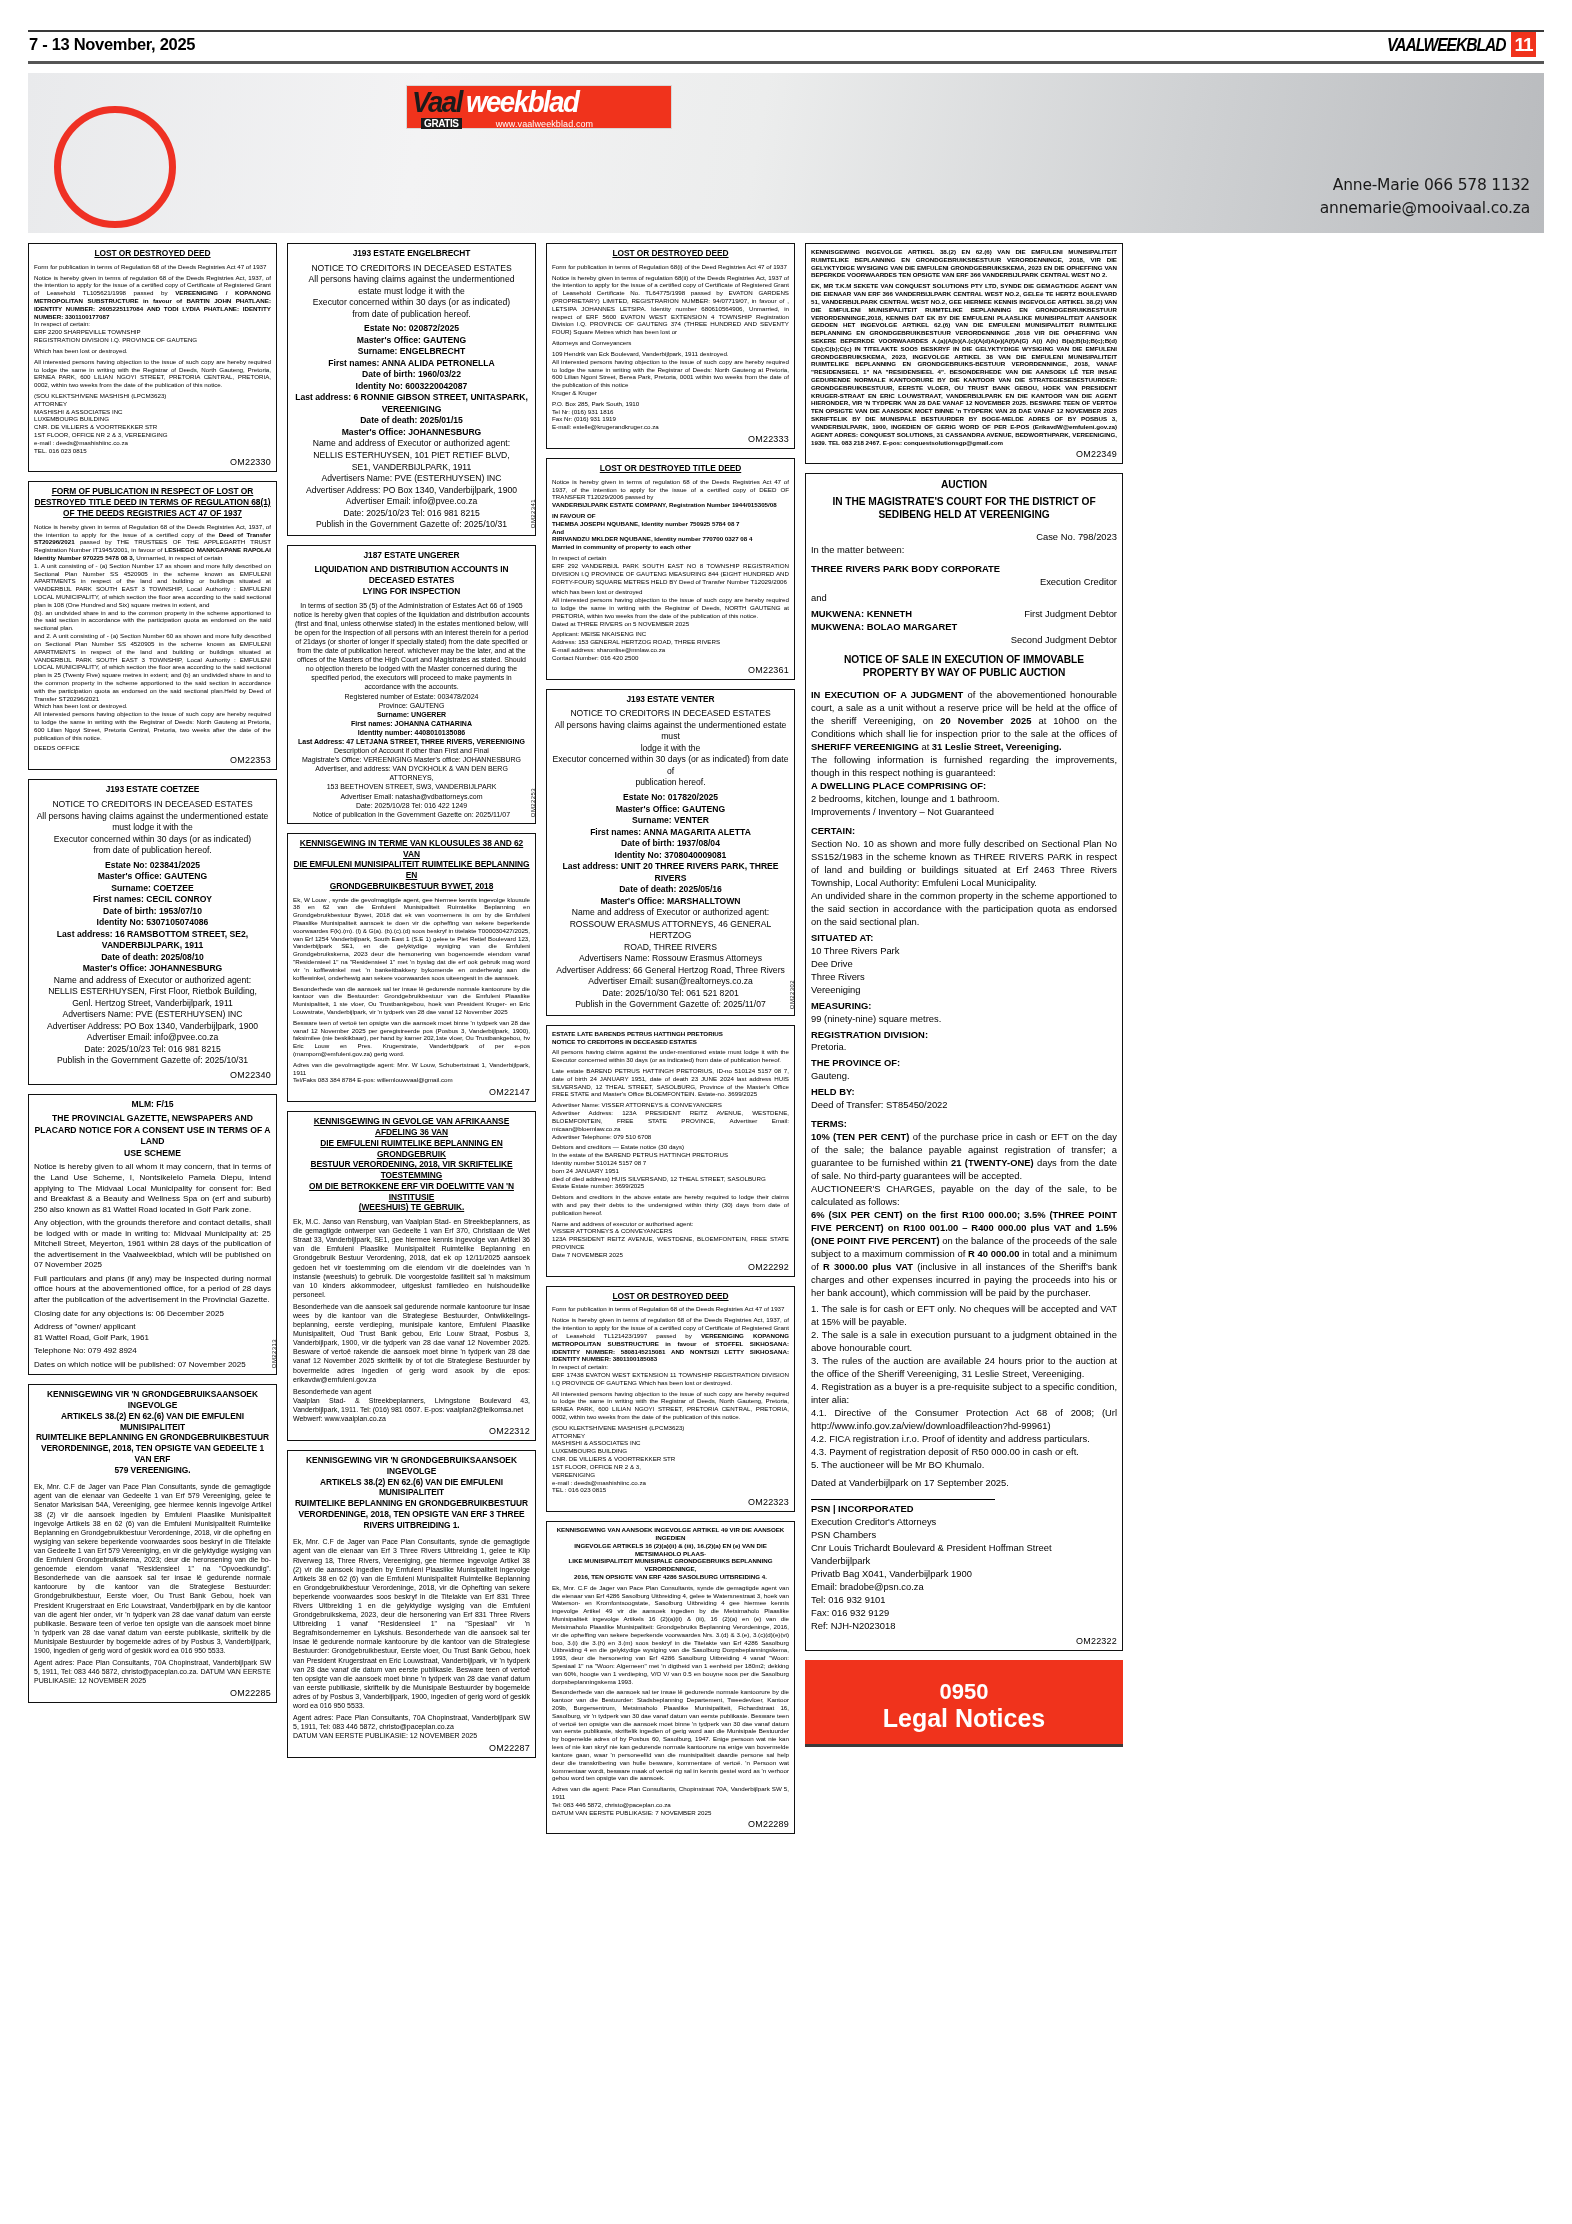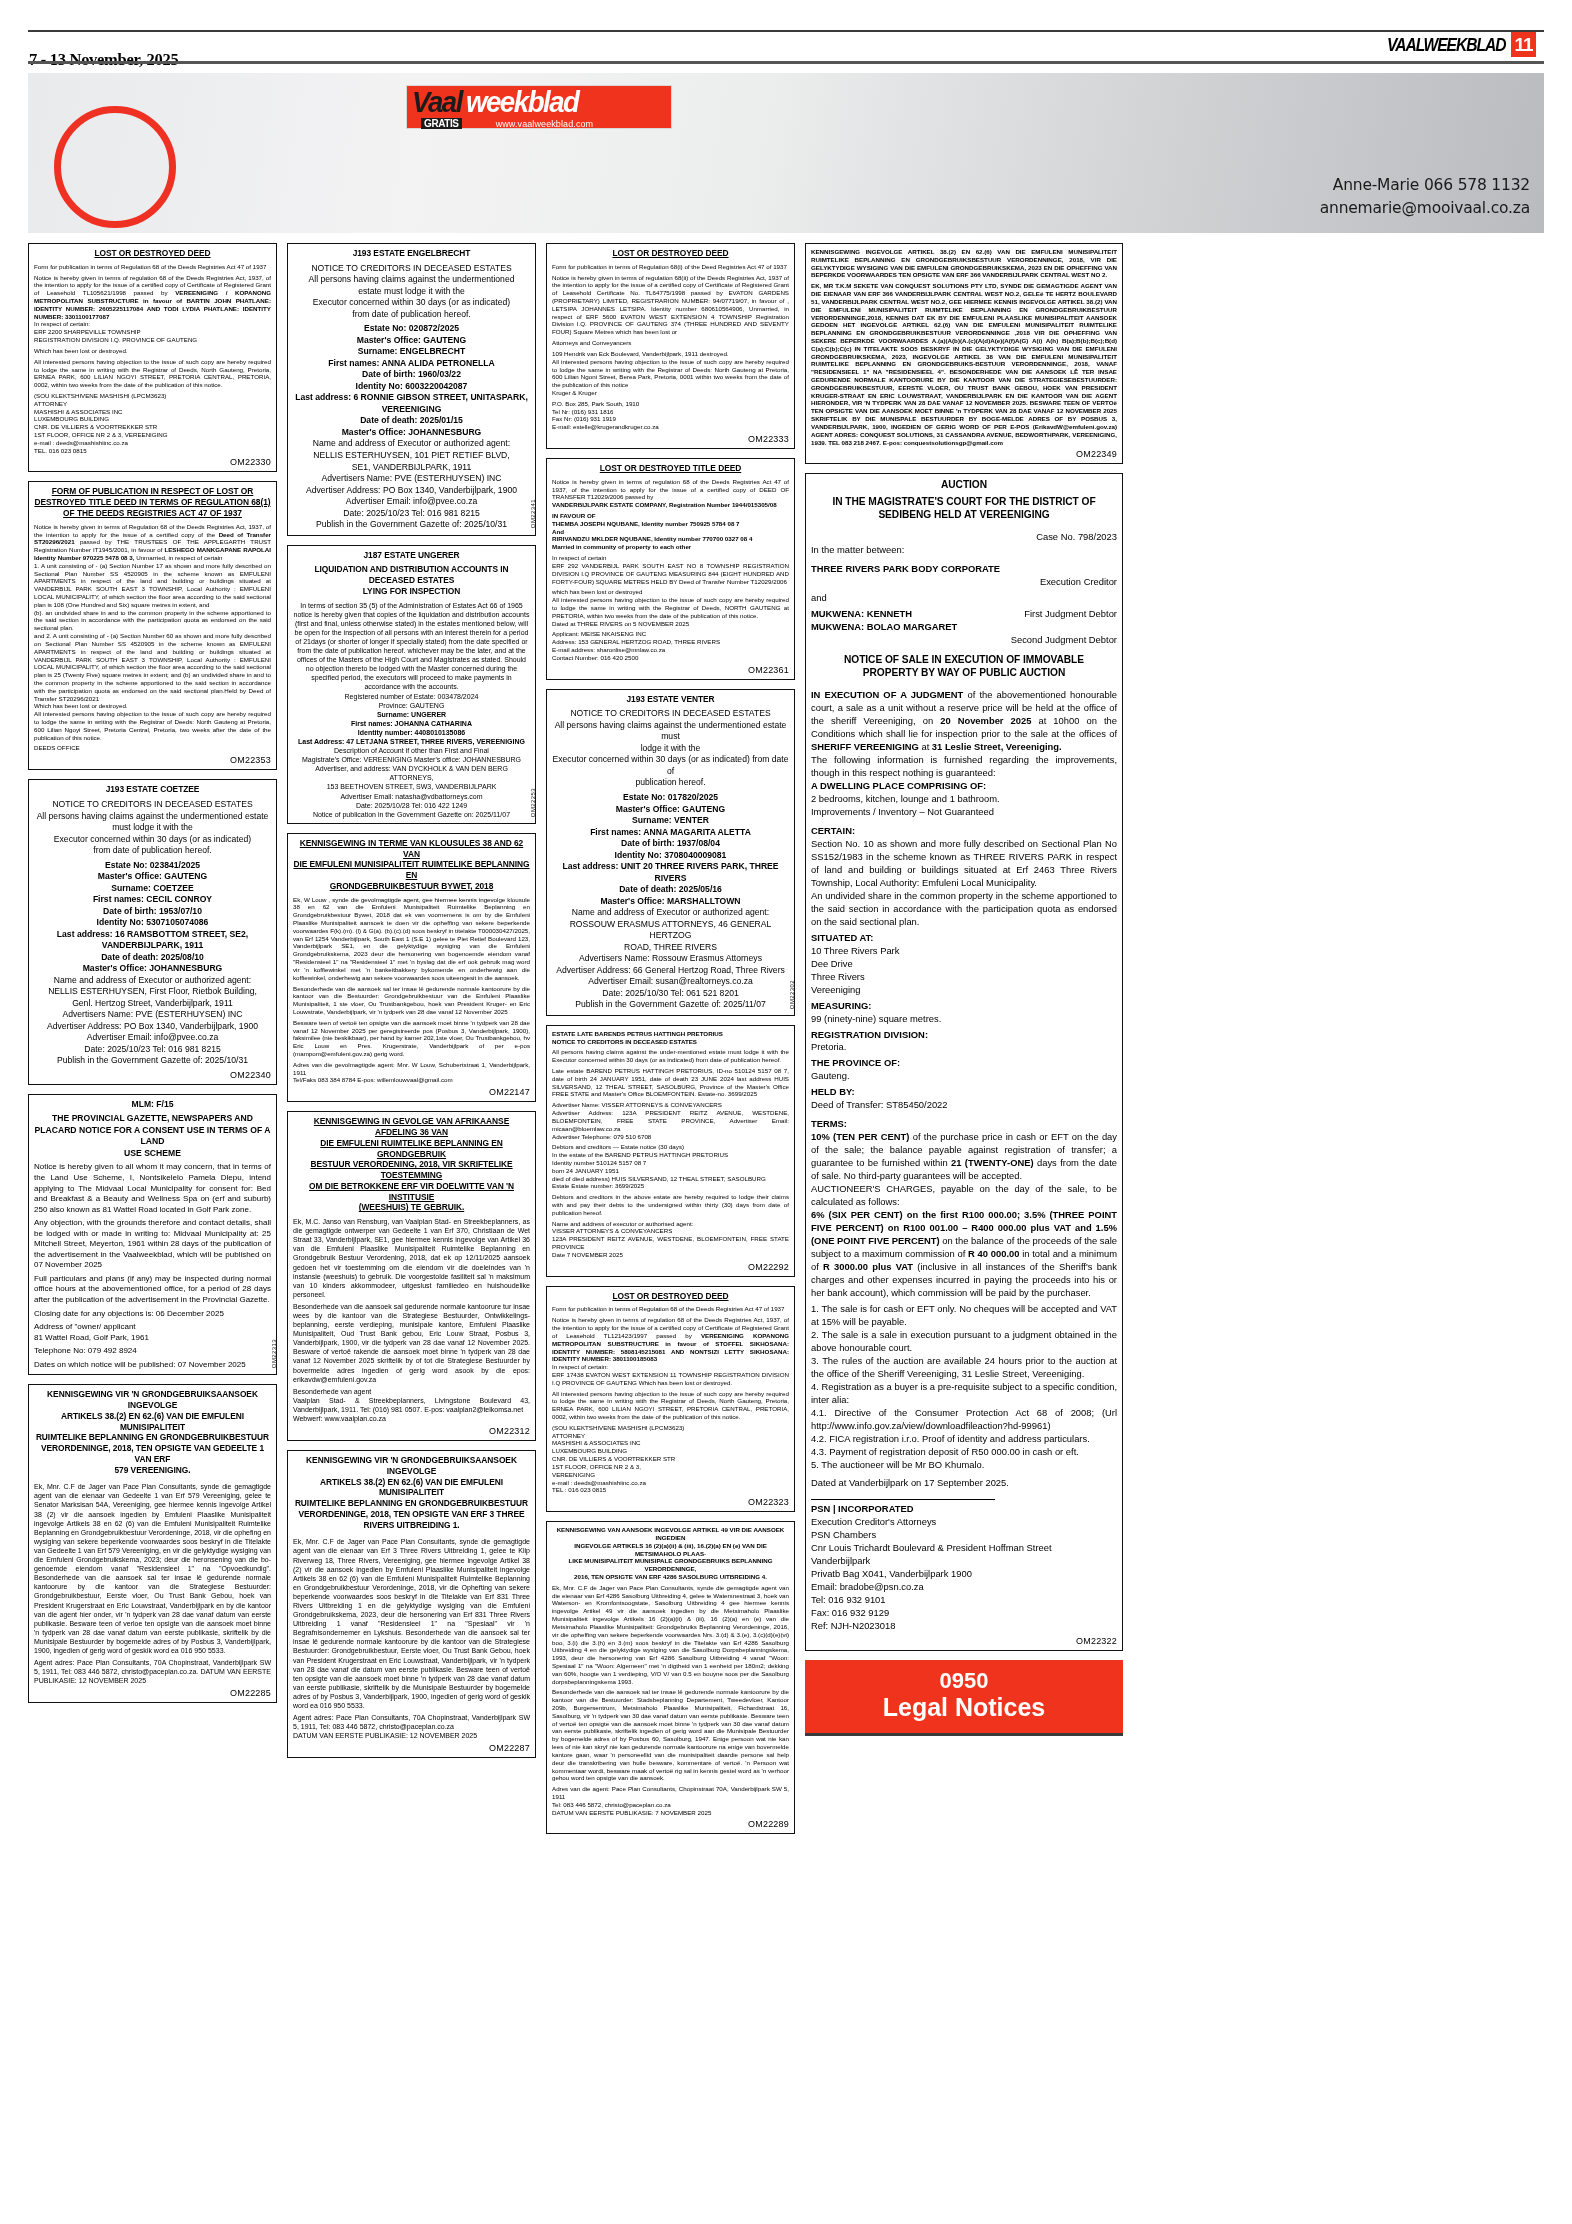--- a/index.html
+++ b/index.html
@@ -11,23 +11,23 @@
     position:relative;
     overflow:hidden;
   }
   .page { position:absolute; left:0; top:0; width:1572px; height:2224px; padding:0 28px; }
 
   
   .topbar { position:relative; margin-top:30px; height:34px; }
   .topbar .rule-top { position:absolute; left:0; right:0; top:0; border-top:2px solid #3a3a3a; }
   .topbar .rule-bot { position:absolute; left:0; right:0; bottom:0; border-top:3px solid #555; }
   .issue-date {
-    position:absolute; left:1px; top:20px;
+    position:absolute; left:1px; top:5px;
     font-size:16.5px; font-weight:700; letter-spacing:-0.3px;
-    font-family:Liberation Serif, serif;
+    font-family:Liberation Sans, sans-serif;
   }
   .brand-wrap { position:absolute; right:8px; top:2px; display:flex; align-items:center; gap:5px; }
   .brand-name {
     font-size:19px; font-weight:900; font-style:italic;
     letter-spacing:-1.2px; transform:scaleX(0.82); transform-origin:right center;
   }
   .page-num {
     background:#f0331c; color:#fff; font-weight:700; font-size:19px;
     width:25px; height:25px; display:flex; align-items:center; justify-content:center;
     letter-spacing:-1px;
@@ -116,21 +116,21 @@
     font-size:6px; writing-mode:vertical-rl; transform:rotate(180deg);
     letter-spacing:0.4px; color:#222;
   }
   .right-al { text-align:right; }
   .center { text-align:center; }
   p.np { margin:0; }
 
   
   .legal-badge {
     background:#f0331c; color:#fff; text-align:center;
-    padding:9px 0 11px; margin-top:6px;
+    padding:20px 0 11px; margin-top:6px;
     border-bottom:3px solid #3a3a3a;
   }
   .legal-badge .lb1 { font-size:22px; font-weight:700; line-height:1.1; }
   .legal-badge .lb2 { font-size:25px; font-weight:700; line-height:1.15; }
   hr.thin { border:none; border-top:1px solid #000; margin:3px 0; width:60%; }
 </style>
 </head>
 <body>
 
 <div class="page">

